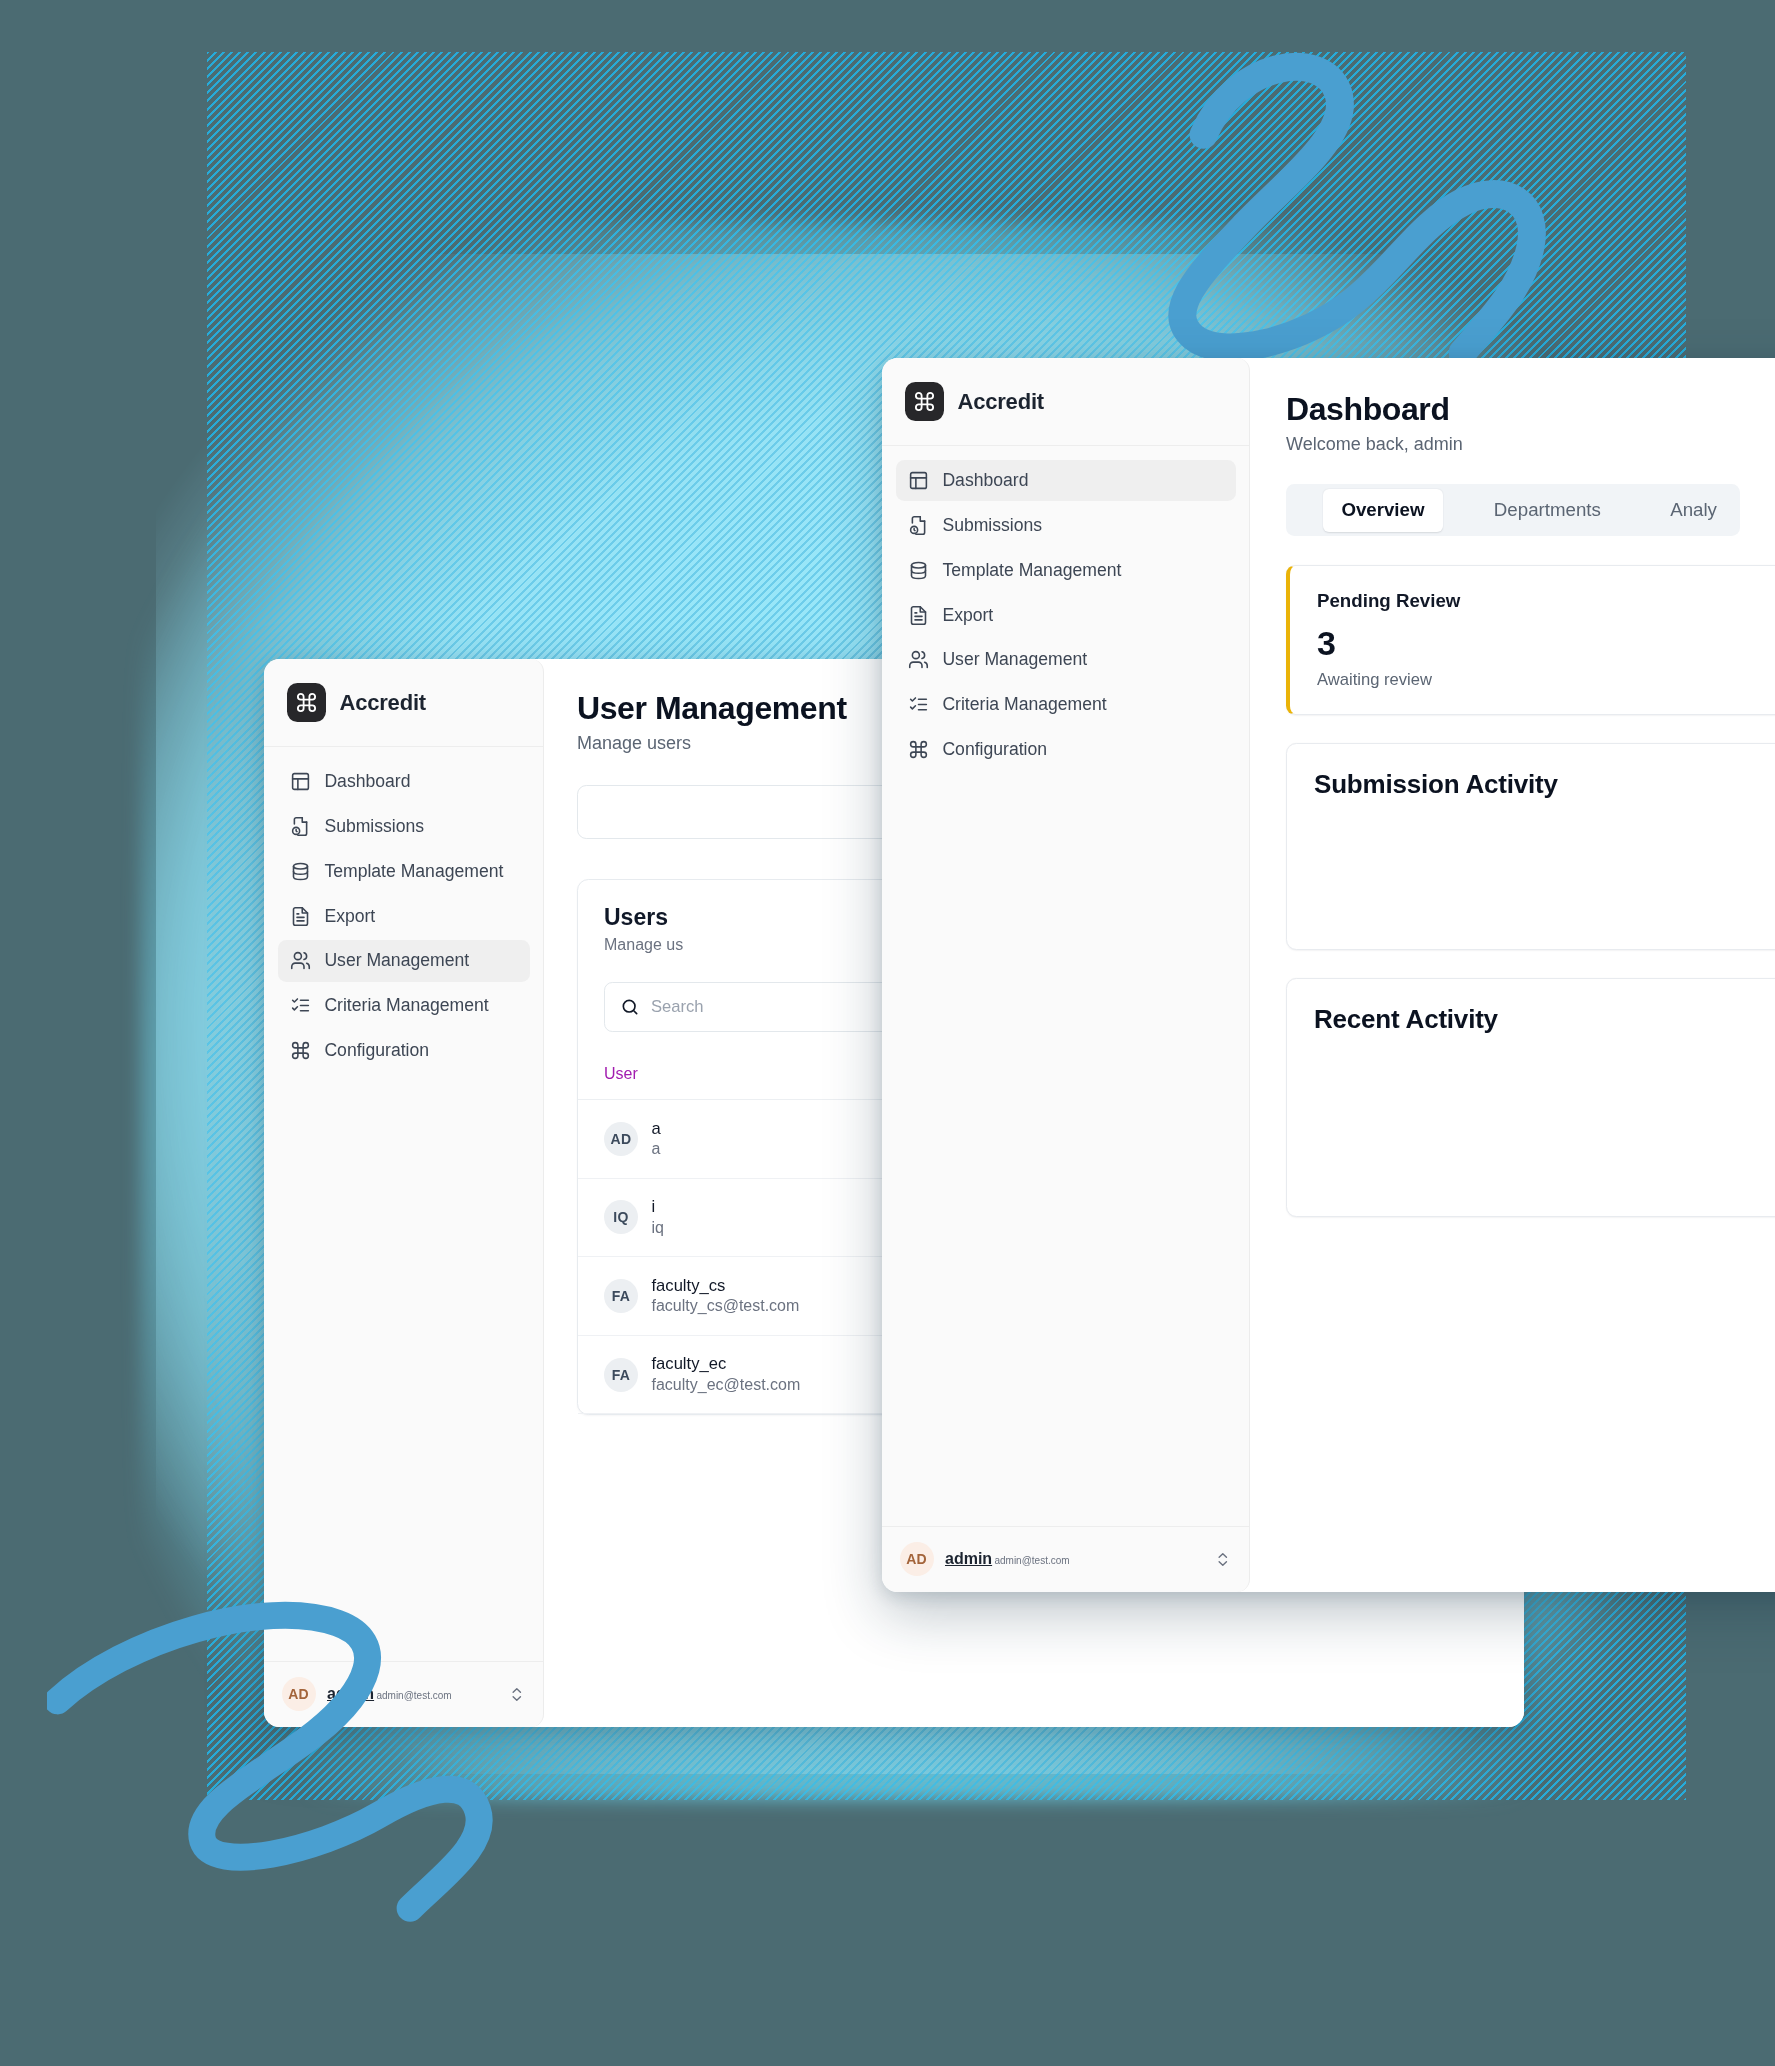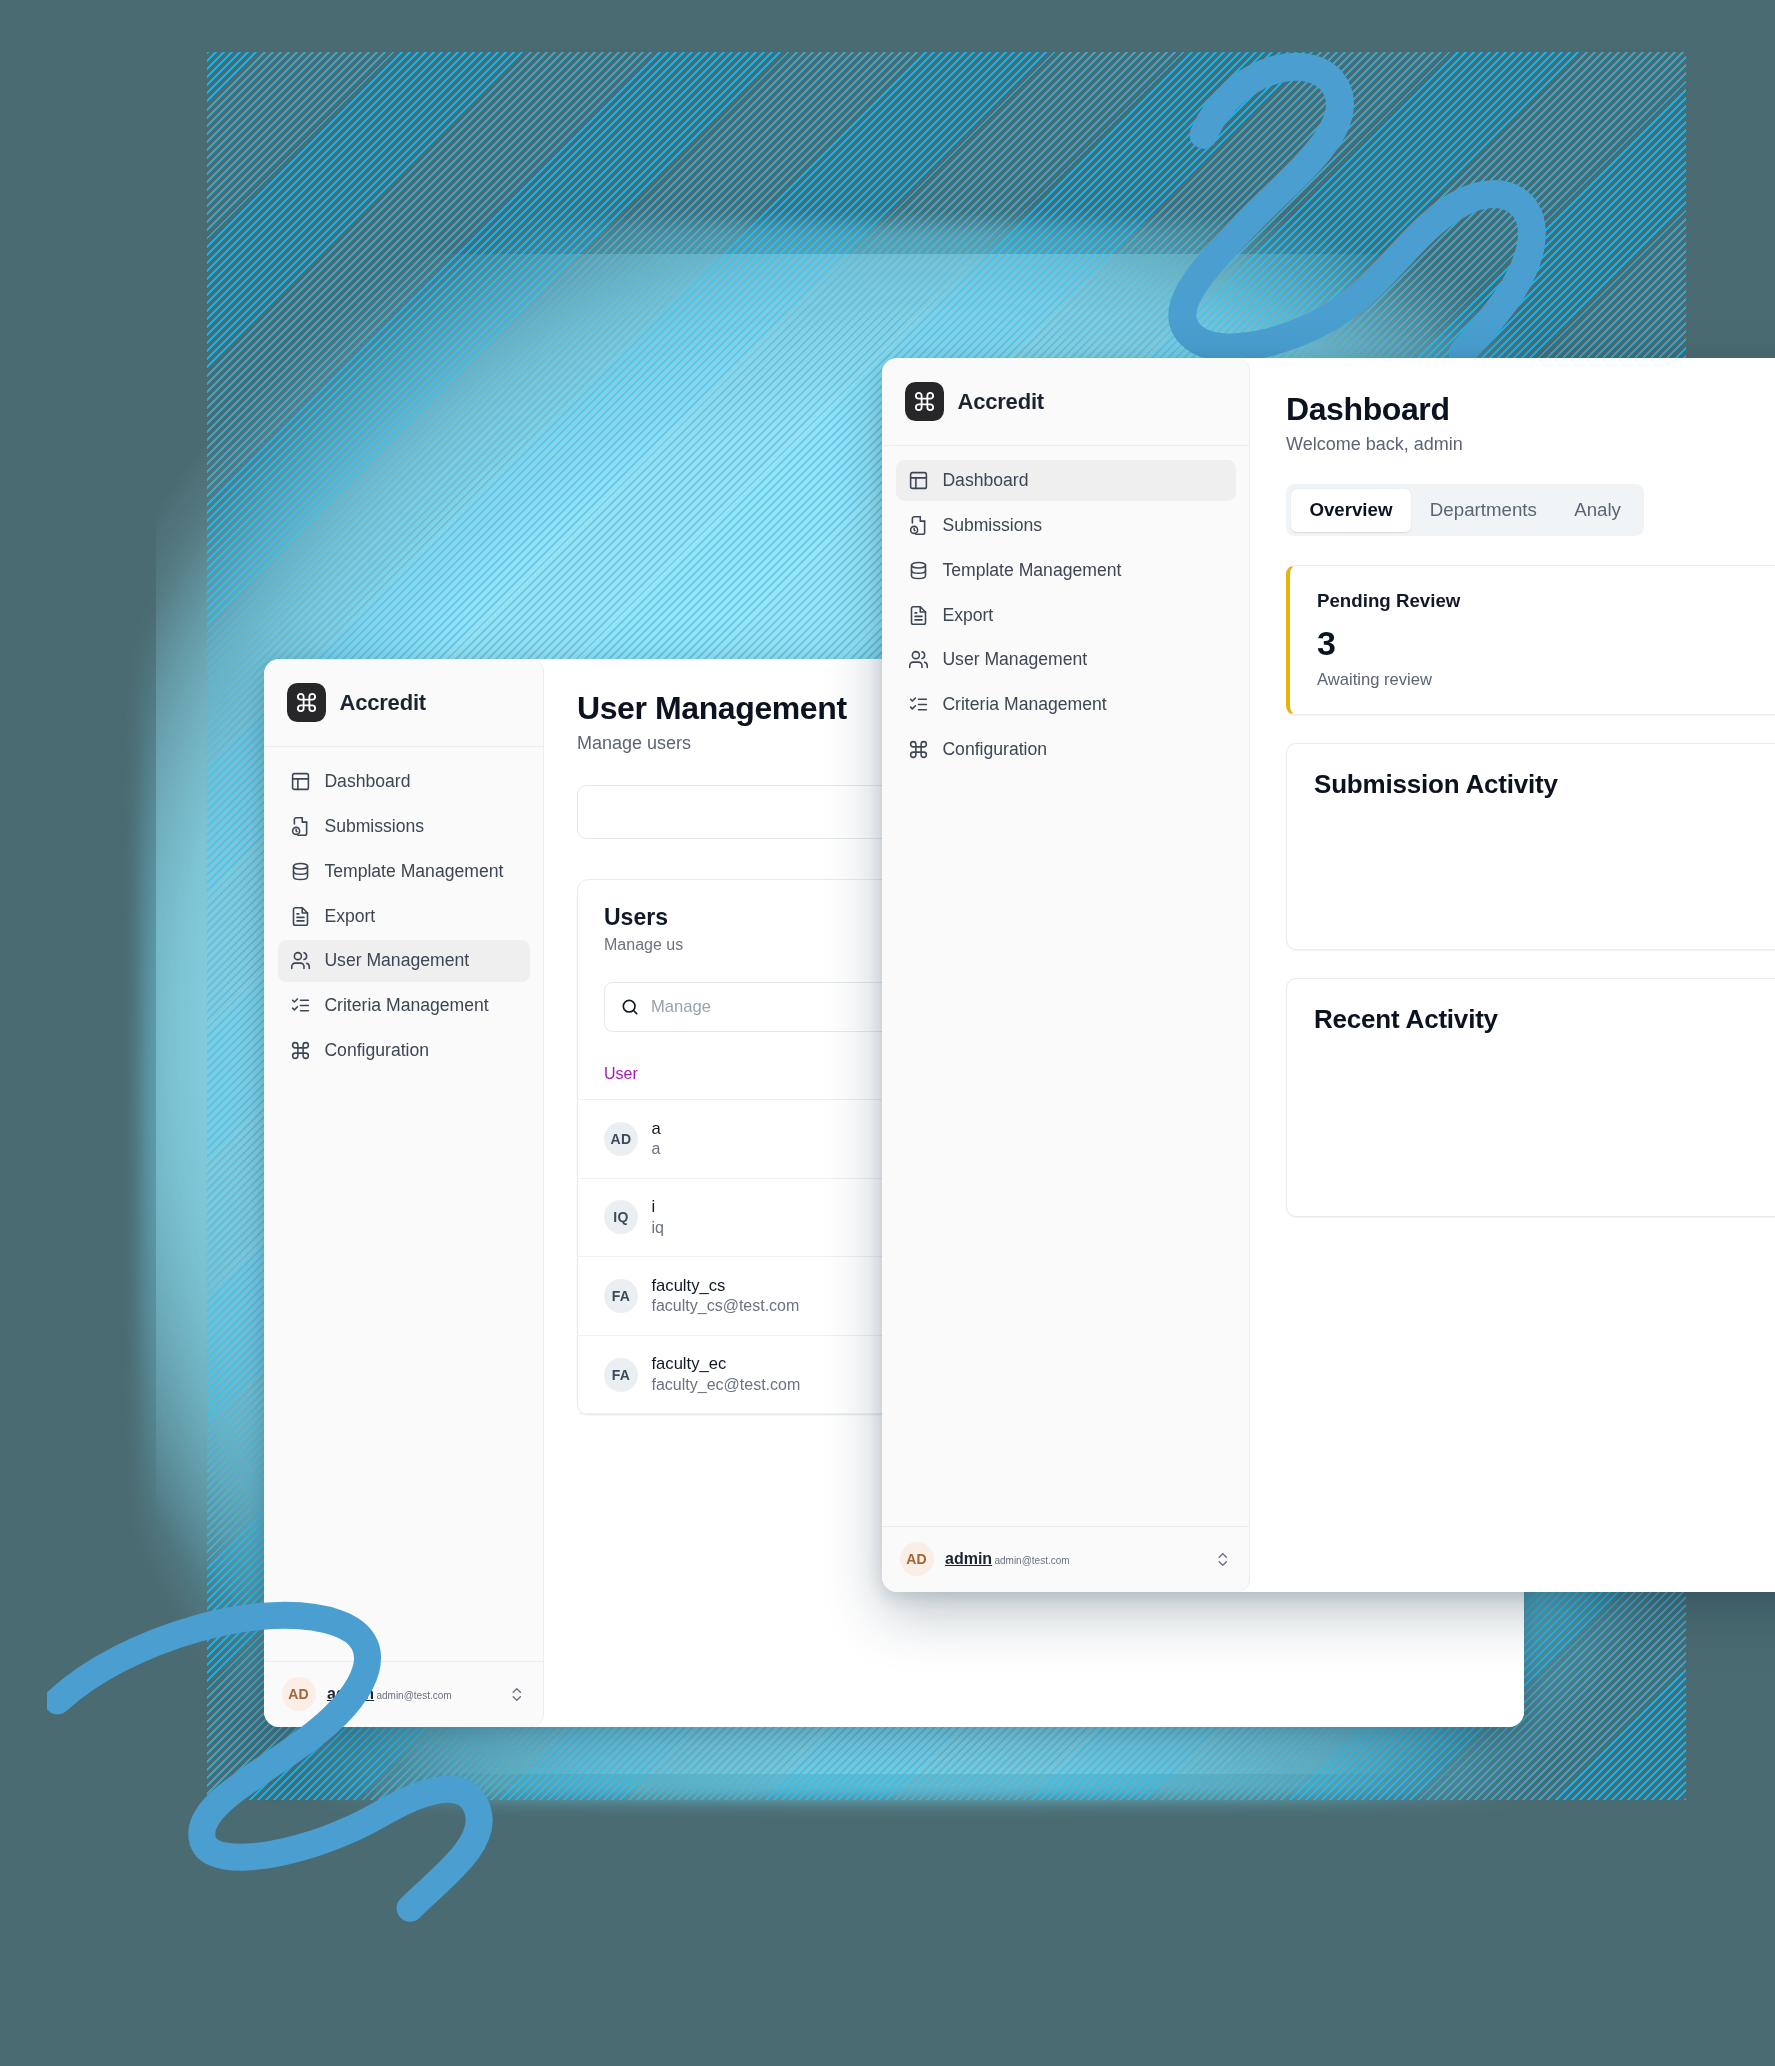--- a/index.html
+++ b/index.html
@@ -134,21 +134,21 @@
     display:inline-block; padding:5.2px 13.5px; border-radius:518px;
     background:#eef0f3; color:#384252; font-size:14.5px; font-weight:600;
   }
   .dept{ font-size:16.6px; color:#1f2937; white-space:nowrap; }
 
   
   .tabs{
     margin-top:29px; display:inline-flex; gap:0; background:#f1f4f7;
     border-radius:8.3px; padding:4.7px;
   }
-  .tab{ padding:10.4px 18.7px; font-size:18.7px; color:#5b6573; border-radius:6px; }
+  .tab{ padding:10.4px 18.7px; font-size:18.7px; color:#5b6573; border-radius:6px;margin-left:32px; }
   .tab.active{ background:#fff; color:#0b1220; font-weight:600; box-shadow:0 0.5px 1.6px rgba(16,24,40,.12); }
 
   .stat-card{
     margin-top:29px; border:0.5px solid #e8ebef; border-left:4.7px solid #eab308;
     border-radius:9.3px; background:#fff; padding:24px 27px; position:relative;
     box-shadow:0 0.5px 1.6px rgba(16,24,40,.05);
   }
   .stat-label{ font-size:18.7px; font-weight:600; color:#111827; }
   .stat-value{ font-size:34px; font-weight:700; color:#0b1220; margin-top:13.5px; line-height:1; }
   .stat-note{ font-size:16.6px; color:#5b6573; margin-top:10.4px; }
@@ -277,21 +277,21 @@
       <div class="card-head">
         <div class="card-title">Users</div>
         <div class="card-desc">Manage us</div>
       </div>
 
       <div class="search-wrap">
         <svg viewBox="0 0 24 24" fill="none" stroke="#111827" stroke-width="2" stroke-linecap="round">
           <circle cx="11" cy="11" r="7"></circle>
             <path d="M20 20l-3.2-3.2"></path>
         </svg>
-        <span class="search-ph">Manage</span>
+        <span class="search-ph">Search</span>
       </div>
 
       <table>
         <thead>
           <tr>
             <th style="width:48%">User</th>
             <th style="width:18%">Role</th>
             <th style="width:34%">Department</th>
           </tr>
         </thead>

